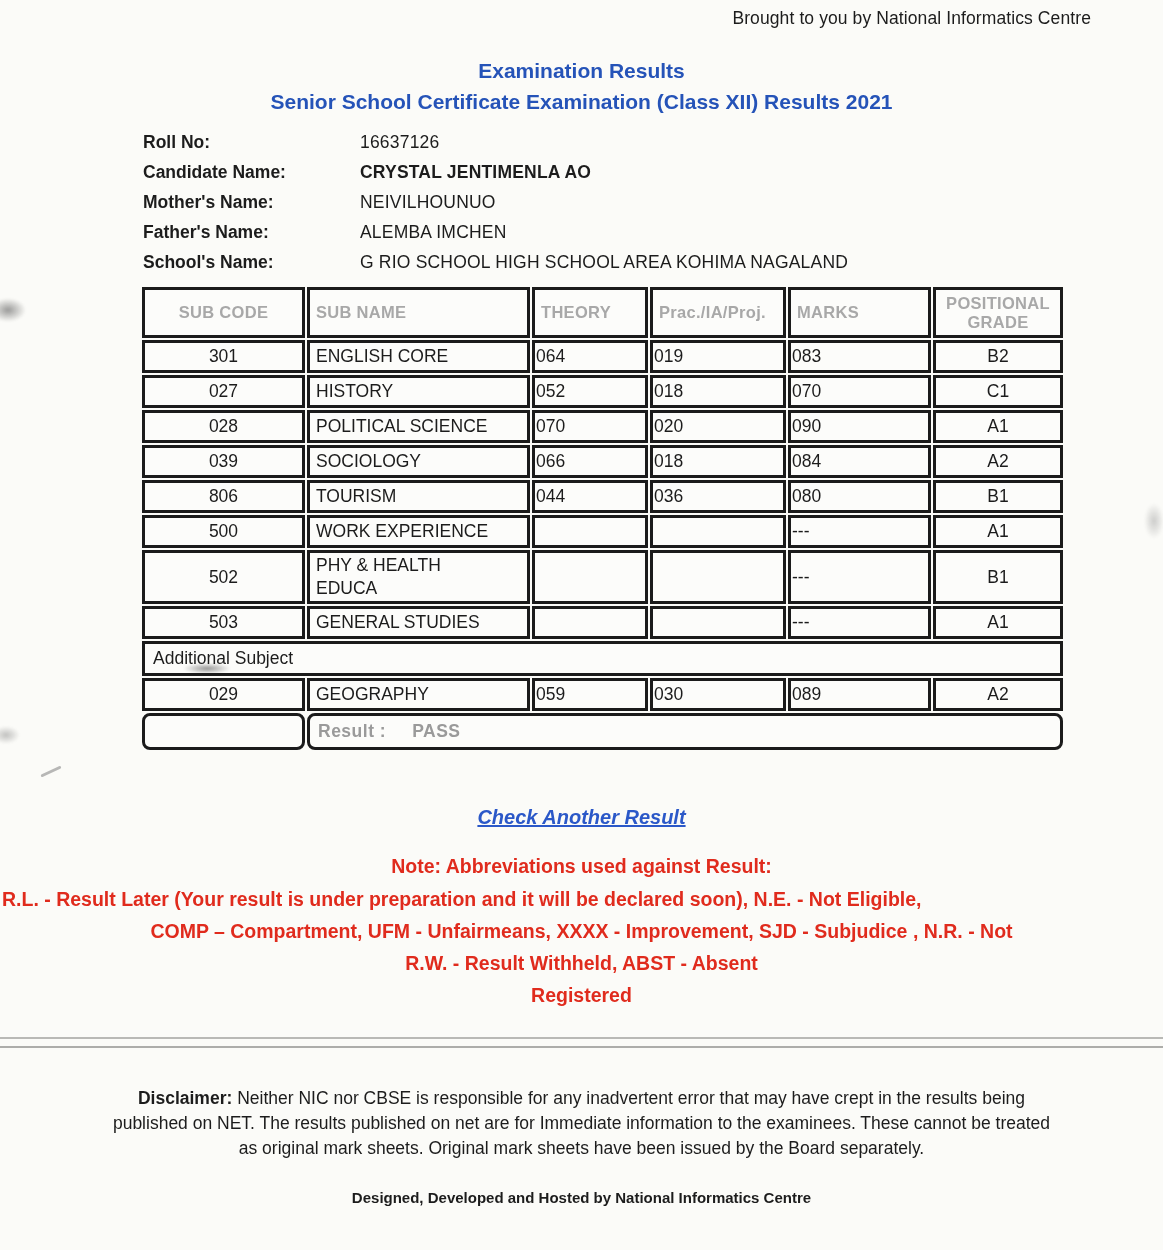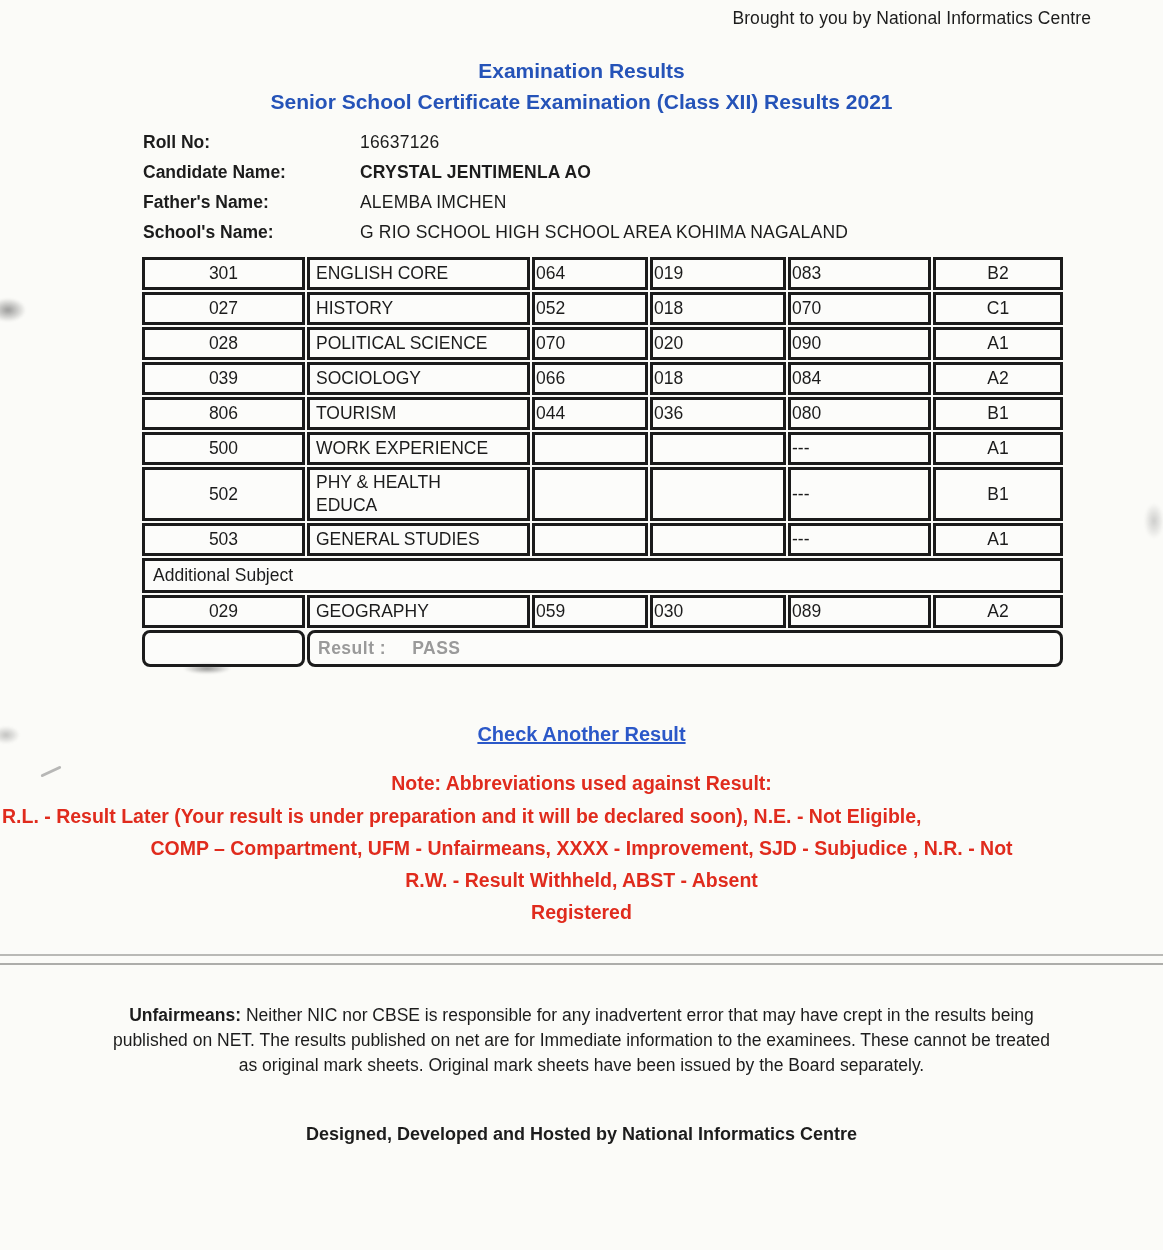--- a/index.html
+++ b/index.html
@@ -74,21 +74,21 @@
   tr.result-row td { height: 29px; border-radius: 8px; }
   td.result-cell {
     color: #9a9a9a;
     font-weight: bold;
     font-size: 18px;
     padding-left: 8px;
     letter-spacing: 0.5px;
   }
   .result-value { margin-left: 26px; }
 
-  .check-link-wrap { text-align: center; margin-top: 54px; }
+  .check-link-wrap { text-align: center; margin-top: 54px; font-style: italic; }
   .check-link {
     color: var(--link-blue, #2b58c8);
     font-weight: bold;
     font-size: 20px;
     text-decoration: underline;
     cursor: pointer;
   }
   .note-heading {
     text-align: center;
     color: var(--note-red, #e02b1d);
@@ -116,22 +116,22 @@
     width: 945px;
     margin: 38px auto 0;
     text-align: center;
     font-size: 17.5px;
     line-height: 25px;
   }
   .disclaimer .dlabel { font-weight: bold; }
   .footer {
     text-align: center;
     font-weight: bold;
-    font-size: 18px;
-    margin-top: 46px;
+    font-size: 15px;
+    margin-top: 28px;
   }
 
   
   .art { position: absolute; pointer-events: none; }
   .art1 { left: -10px; top: 298px; width: 36px; height: 24px;
           background: radial-gradient(closest-side, #4a4a4a, transparent); opacity: .55; filter: blur(1px); }
   .art2 { left: -8px; top: 726px; width: 28px; height: 18px;
           background: radial-gradient(closest-side, #6a6a6a, transparent); opacity: .4; filter: blur(1px); }
   .art3 { left: 40px; top: 770px; width: 22px; height: 3px;
           background: #8a8a8a; transform: rotate(-25deg); opacity: .6; border-radius: 2px; }
@@ -151,37 +151,49 @@
 </div>
 
 <div class="info">
   <div class="info-row">
     <span class="info-label">Roll No:</span><span class="info-value">16637126</span>
   </div>
   <div class="info-row">
     <span class="info-label">Candidate Name:</span><span class="info-value bold">CRYSTAL JENTIMENLA AO</span>
   </div>
   <div class="info-row">
+    <span class="info-label">Mother's Name:</span><span class="info-value">NEIVILHOUNUO</span>
+  </div>
+  <div class="info-row">
     <span class="info-label">Father's Name:</span><span class="info-value">ALEMBA IMCHEN</span>
   </div>
   <div class="info-row">
     <span class="info-label">School's Name:</span><span class="info-value">G RIO SCHOOL HIGH SCHOOL AREA KOHIMA NAGALAND</span>
   </div>
 </div>
 
 <table class="results">
   <colgroup>
     <col style="width:163px">
       <col style="width:223px">
       <col style="width:116px">
     <col style="width:136px">
       <col style="width:143px">
       <col style="width:130px">
   </colgroup>
   <tbody>
+      <tr>
+    <th class="center">SUB CODE</th>
+    <th>SUB NAME</th>
+    <th>THEORY</th>
+    <th>Prac./IA/Proj.</th>
+    <th>MARKS</th>
+    <th class="center">POSITIONAL
+GRADE</th>
+  </tr>
   <tr>
     <td class="c">301</td>
     <td class="name">ENGLISH CORE</td>
     <td class="l">064</td>
     <td class="l">019</td>
     <td class="l">083</td>
     <td class="c">B2</td>
   </tr>
   <tr>
     <td class="c">027</td>
@@ -268,21 +280,21 @@
 <div class="note-lines">
   <div class="note-line1">R.L. - Result Later (Your result is under preparation and it will be declared soon), N.E. - Not Eligible,</div>
   <div class="note-line-center">COMP – Compartment, UFM - Unfairmeans, XXXX - Improvement, SJD - Subjudice , N.R. - Not</div>
   <div class="note-line-center">R.W. - Result Withheld, ABST - Absent</div>
   <div class="note-line-center">Registered</div>
 </div>
 
 <div class="divider"></div>
 
 <div class="disclaimer">
-  <span class="dlabel">Unfairmeans:</span><span> Neither NIC nor CBSE is responsible for any inadvertent error that may have crept in the results being published on NET. The results published on net are for Immediate information to the examinees. These cannot be treated as original mark sheets. Original mark sheets have been issued by the Board separately.</span>
+  <span class="dlabel">Disclaimer:</span><span> Neither NIC nor CBSE is responsible for any inadvertent error that may have crept in the results being published on NET. The results published on net are for Immediate information to the examinees. These cannot be treated as original mark sheets. Original mark sheets have been issued by the Board separately.</span>
 </div>
 
 <div class="footer">Designed, Developed and Hosted by National Informatics Centre</div>
 
 <div class="art art1"></div>
 <div class="art art2"></div>
 <div class="art art3"></div>
 <div class="art art4"></div>
 <div class="art art5"></div>
 

